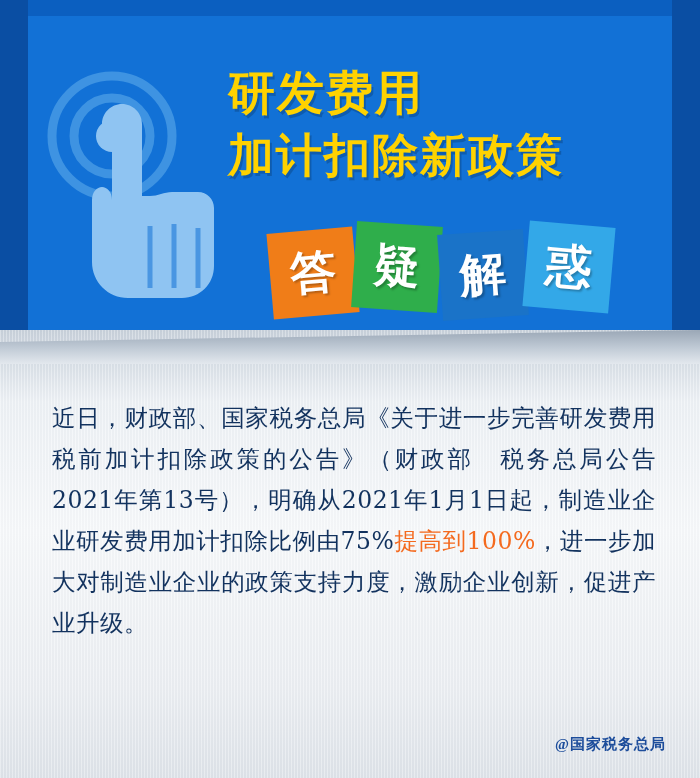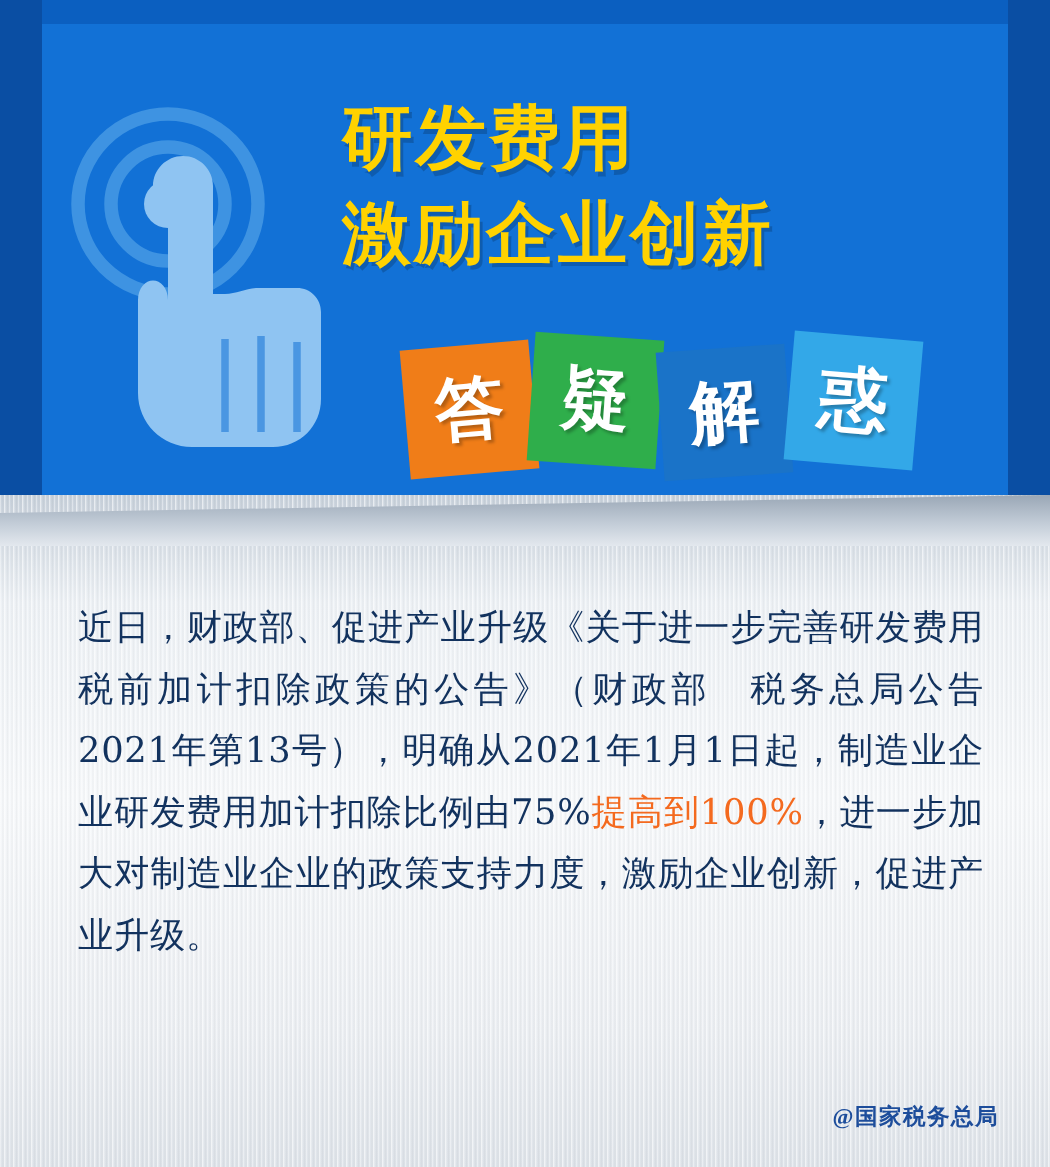--- a/index.html
+++ b/index.html
@@ -167,38 +167,38 @@
                v-76 z" fill="#8fc4f2"></path>
 
       <path d="M110 168 v62" stroke="#1271d6" stroke-width="5" fill="none" opacity="0.55"></path>
       <path d="M134 166 v64" stroke="#1271d6" stroke-width="5" fill="none" opacity="0.55"></path>
       <path d="M158 170 v60" stroke="#1271d6" stroke-width="5" fill="none" opacity="0.55"></path>
     </svg>
   </div>
 
   <div class="headline">
     <div class="line line1">研发费用</div>
-    <div class="line line2">激励企业创新</div>
+    <div class="line line2">加计扣除新政策</div>
   </div>
 
   <div class="tiles">
     <div class="tile t1">
       <span>答</span>
     </div>
     <div class="tile t2">
       <span>疑</span>
     </div>
     <div class="tile t3">
       <span>解</span>
     </div>
     <div class="tile t4">
       <span>惑</span>
     </div>
   </div>
 
   <div class="body-panel"></div>
   <div class="body-top-bevel"></div>
 
-  <p class="paragraph"><span>近日，财政部、促进产业升级《关于进一步完善研发费用税前加计扣除政策的公告》（财政部　税务总局公告2021年第13号），明确从2021年1月1日起，制造业企业研发费用加计扣除比例由75%</span><span class="hl">提高到100%</span><span>，进一步加大对制造业企业的政策支持力度，激励企业创新，促进产业升级。</span></p>
+  <p class="paragraph"><span>近日，财政部、国家税务总局《关于进一步完善研发费用税前加计扣除政策的公告》（财政部　税务总局公告2021年第13号），明确从2021年1月1日起，制造业企业研发费用加计扣除比例由75%</span><span class="hl">提高到100%</span><span>，进一步加大对制造业企业的政策支持力度，激励企业创新，促进产业升级。</span></p>
 
   <div class="footer">@国家税务总局</div>
 
 </div>
 
 </body></html>

